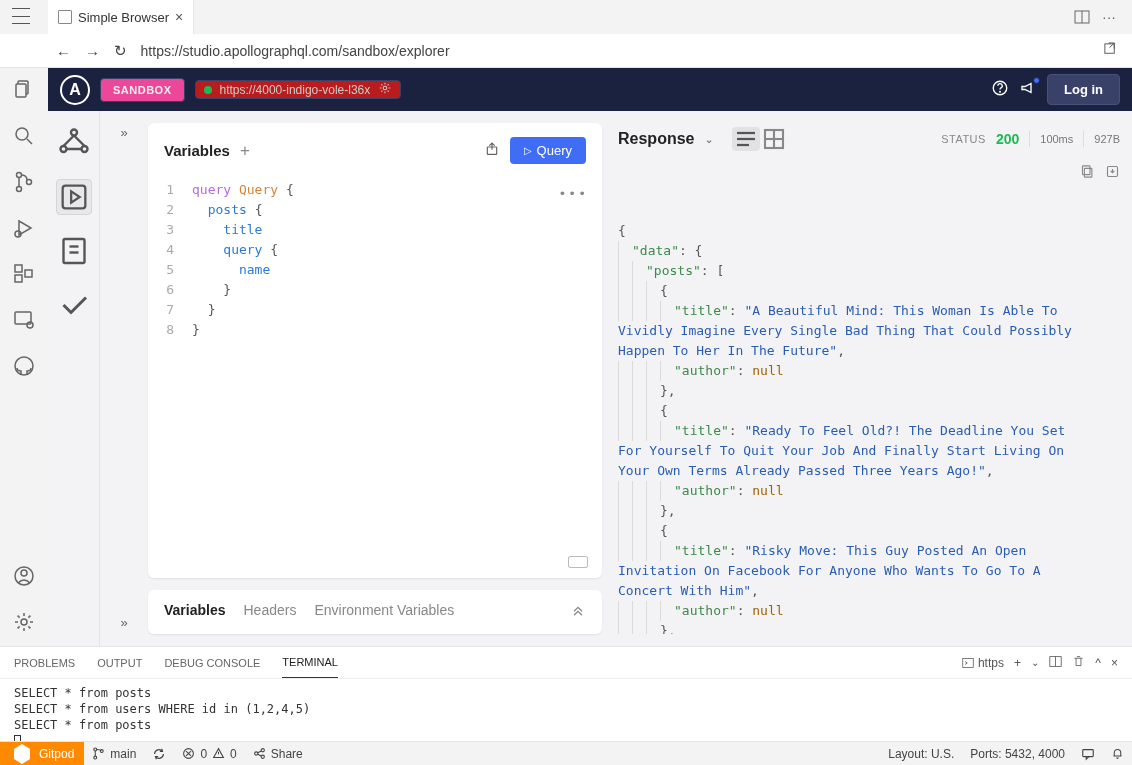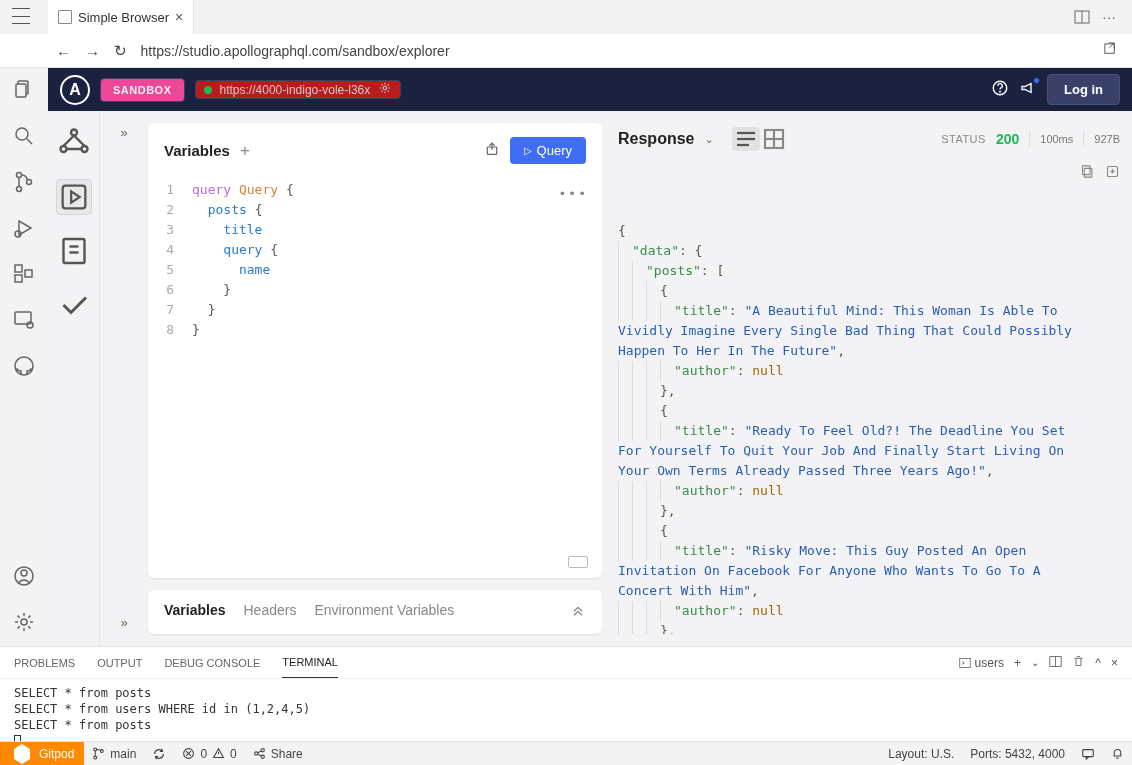--- a/index.html
+++ b/index.html
@@ -391,21 +391,21 @@
       <span class="term-tab">OUTPUT</span>
       <span class="term-tab">DEBUG CONSOLE</span>
       <span class="term-tab active">TERMINAL</span>
       <div class="spacer"></div>
       <div class="term-right">
         <span class="node-lbl">
             <svg width="12" height="12" viewBox="0 0 16 16" fill="none" stroke="#555">
               <rect x="1" y="2" width="14" height="12"></rect>
               <polyline points="4,6 7,8 4,10"></polyline>
             </svg>
-            <span>users</span>
+            <span>https</span>
           </span>
         <span>+</span>
         <span style="font-size:10px;">⌄</span>
         <span><svg width="13" height="13" viewBox="0 0 16 16" fill="none" stroke="#555">
               <rect x="1" y="2" width="14" height="12"></rect>
               <line x1="8" y1="2" x2="8" y2="14"></line>
             </svg></span>
         <span><svg width="13" height="13" viewBox="0 0 16 16" fill="none" stroke="#555">
               <path d="M3 4 h10 M5 4 v9 h6 v-9 M6 2 h4"></path>
             </svg></span>

